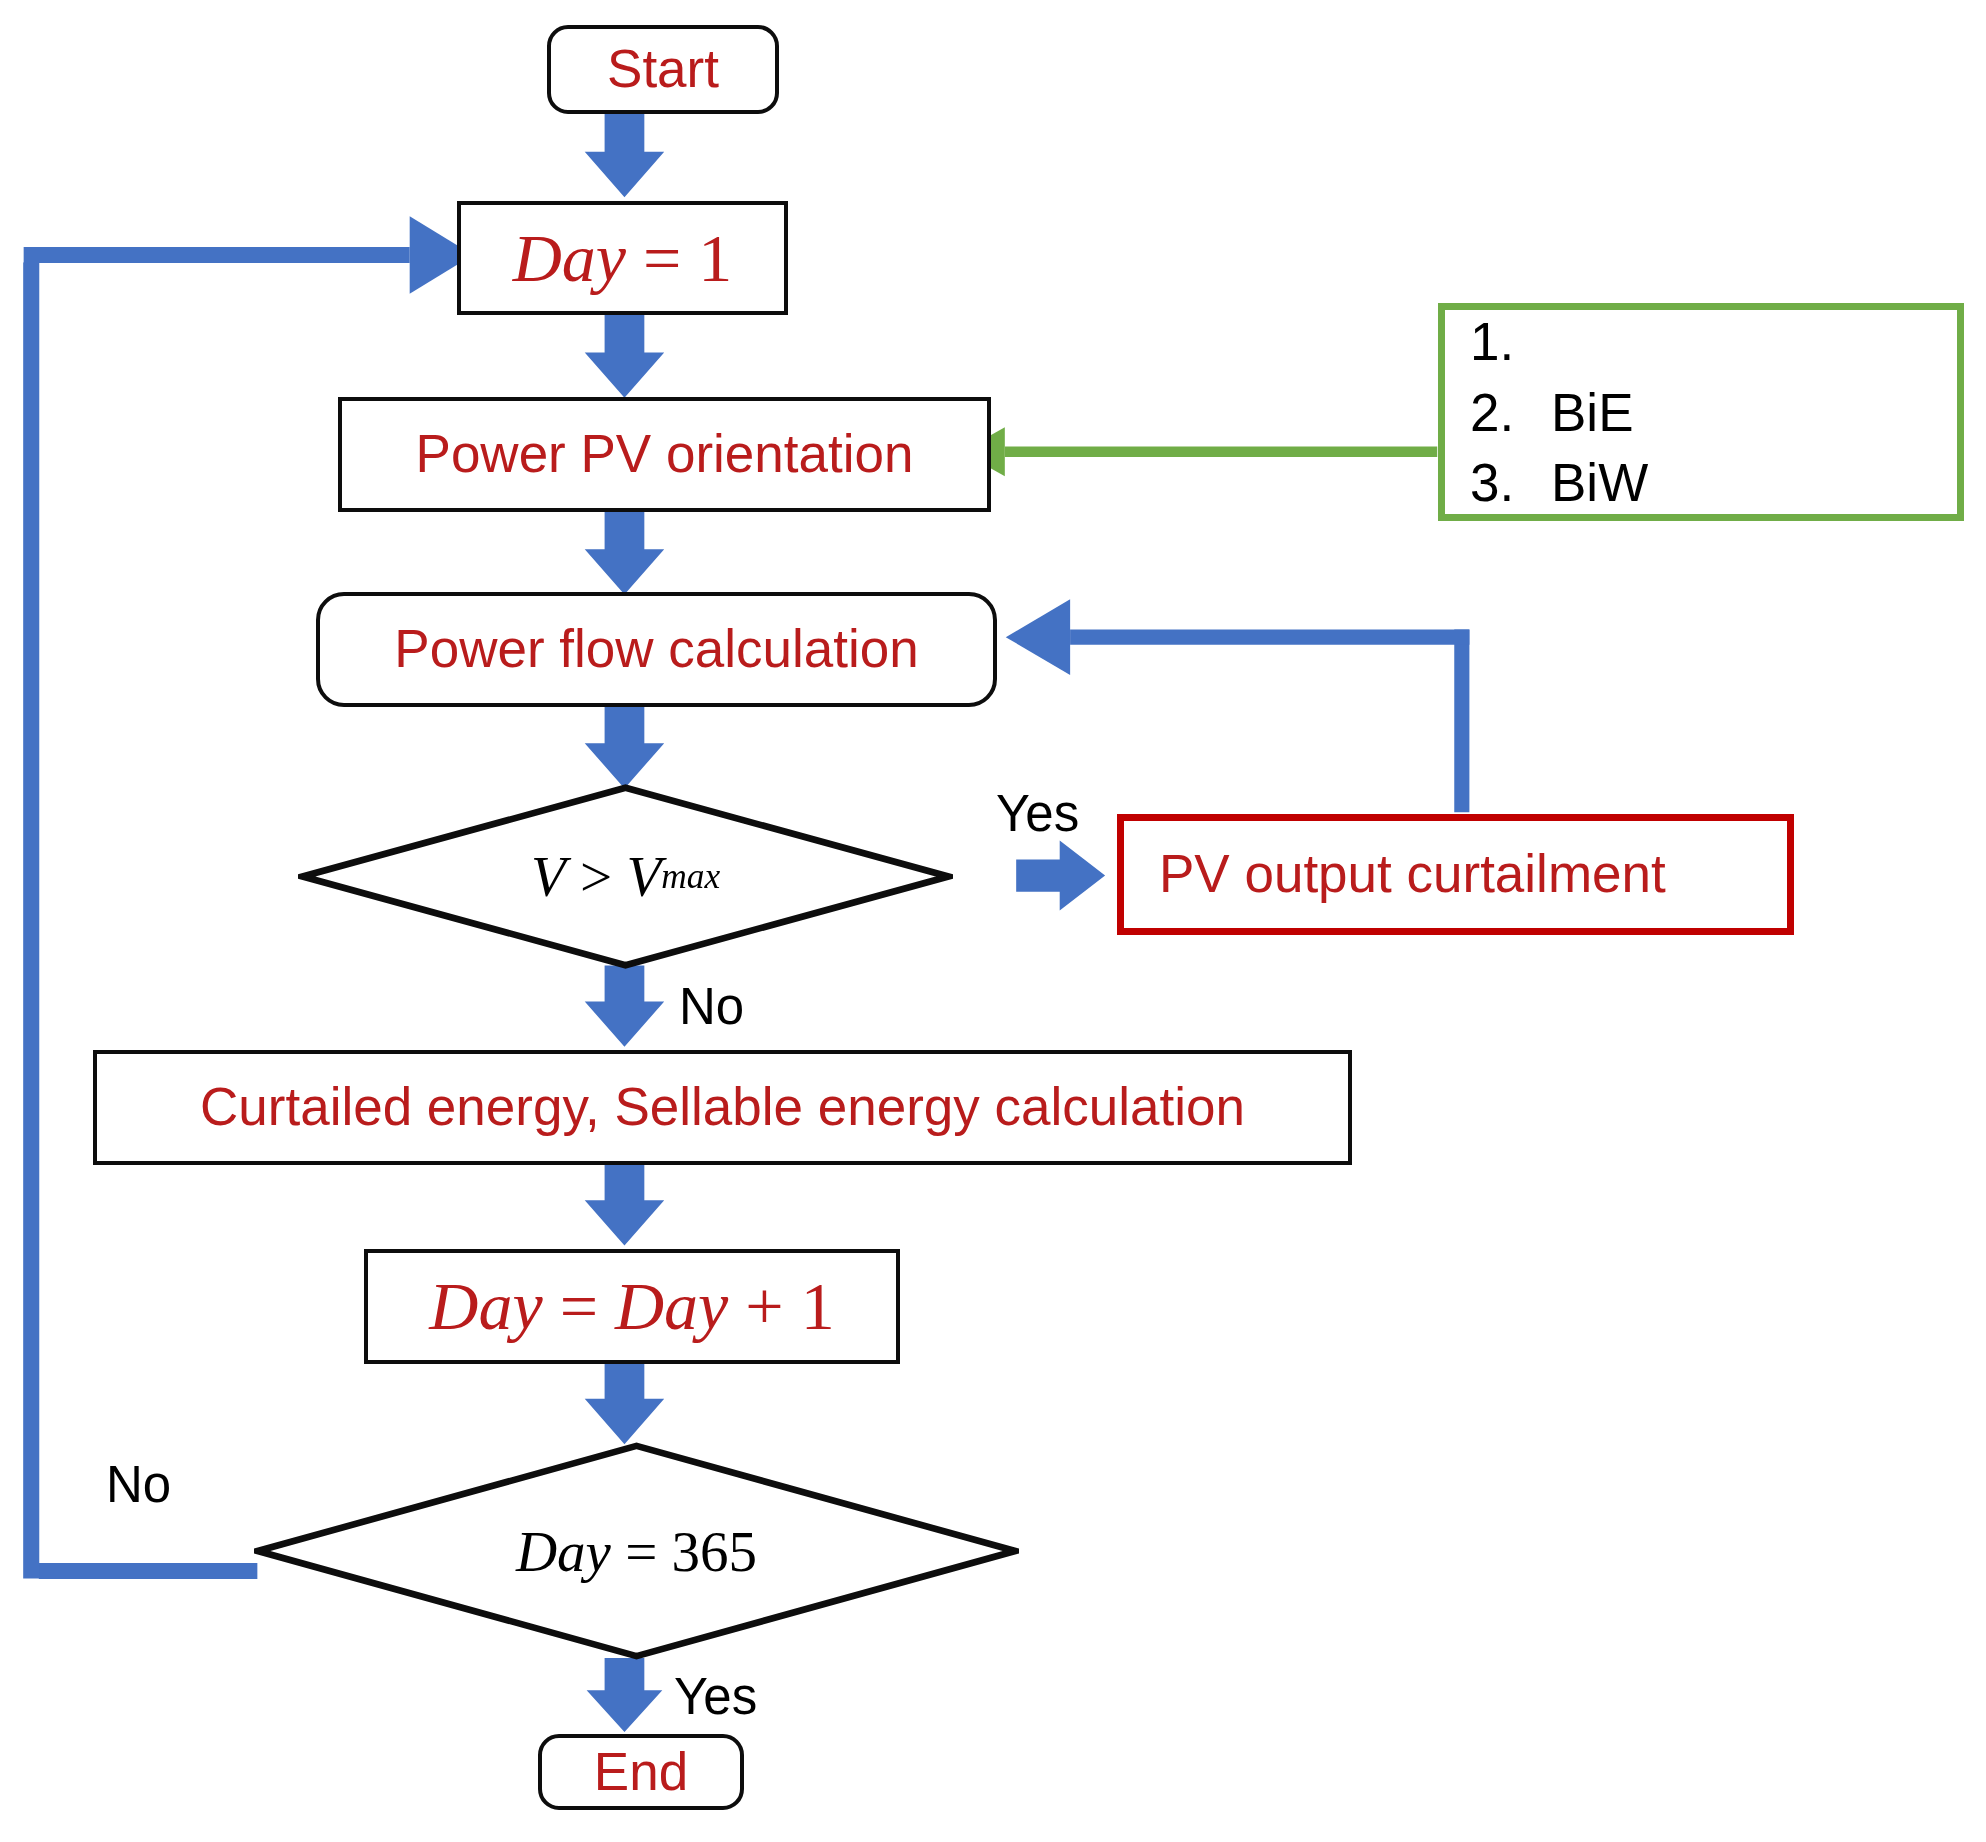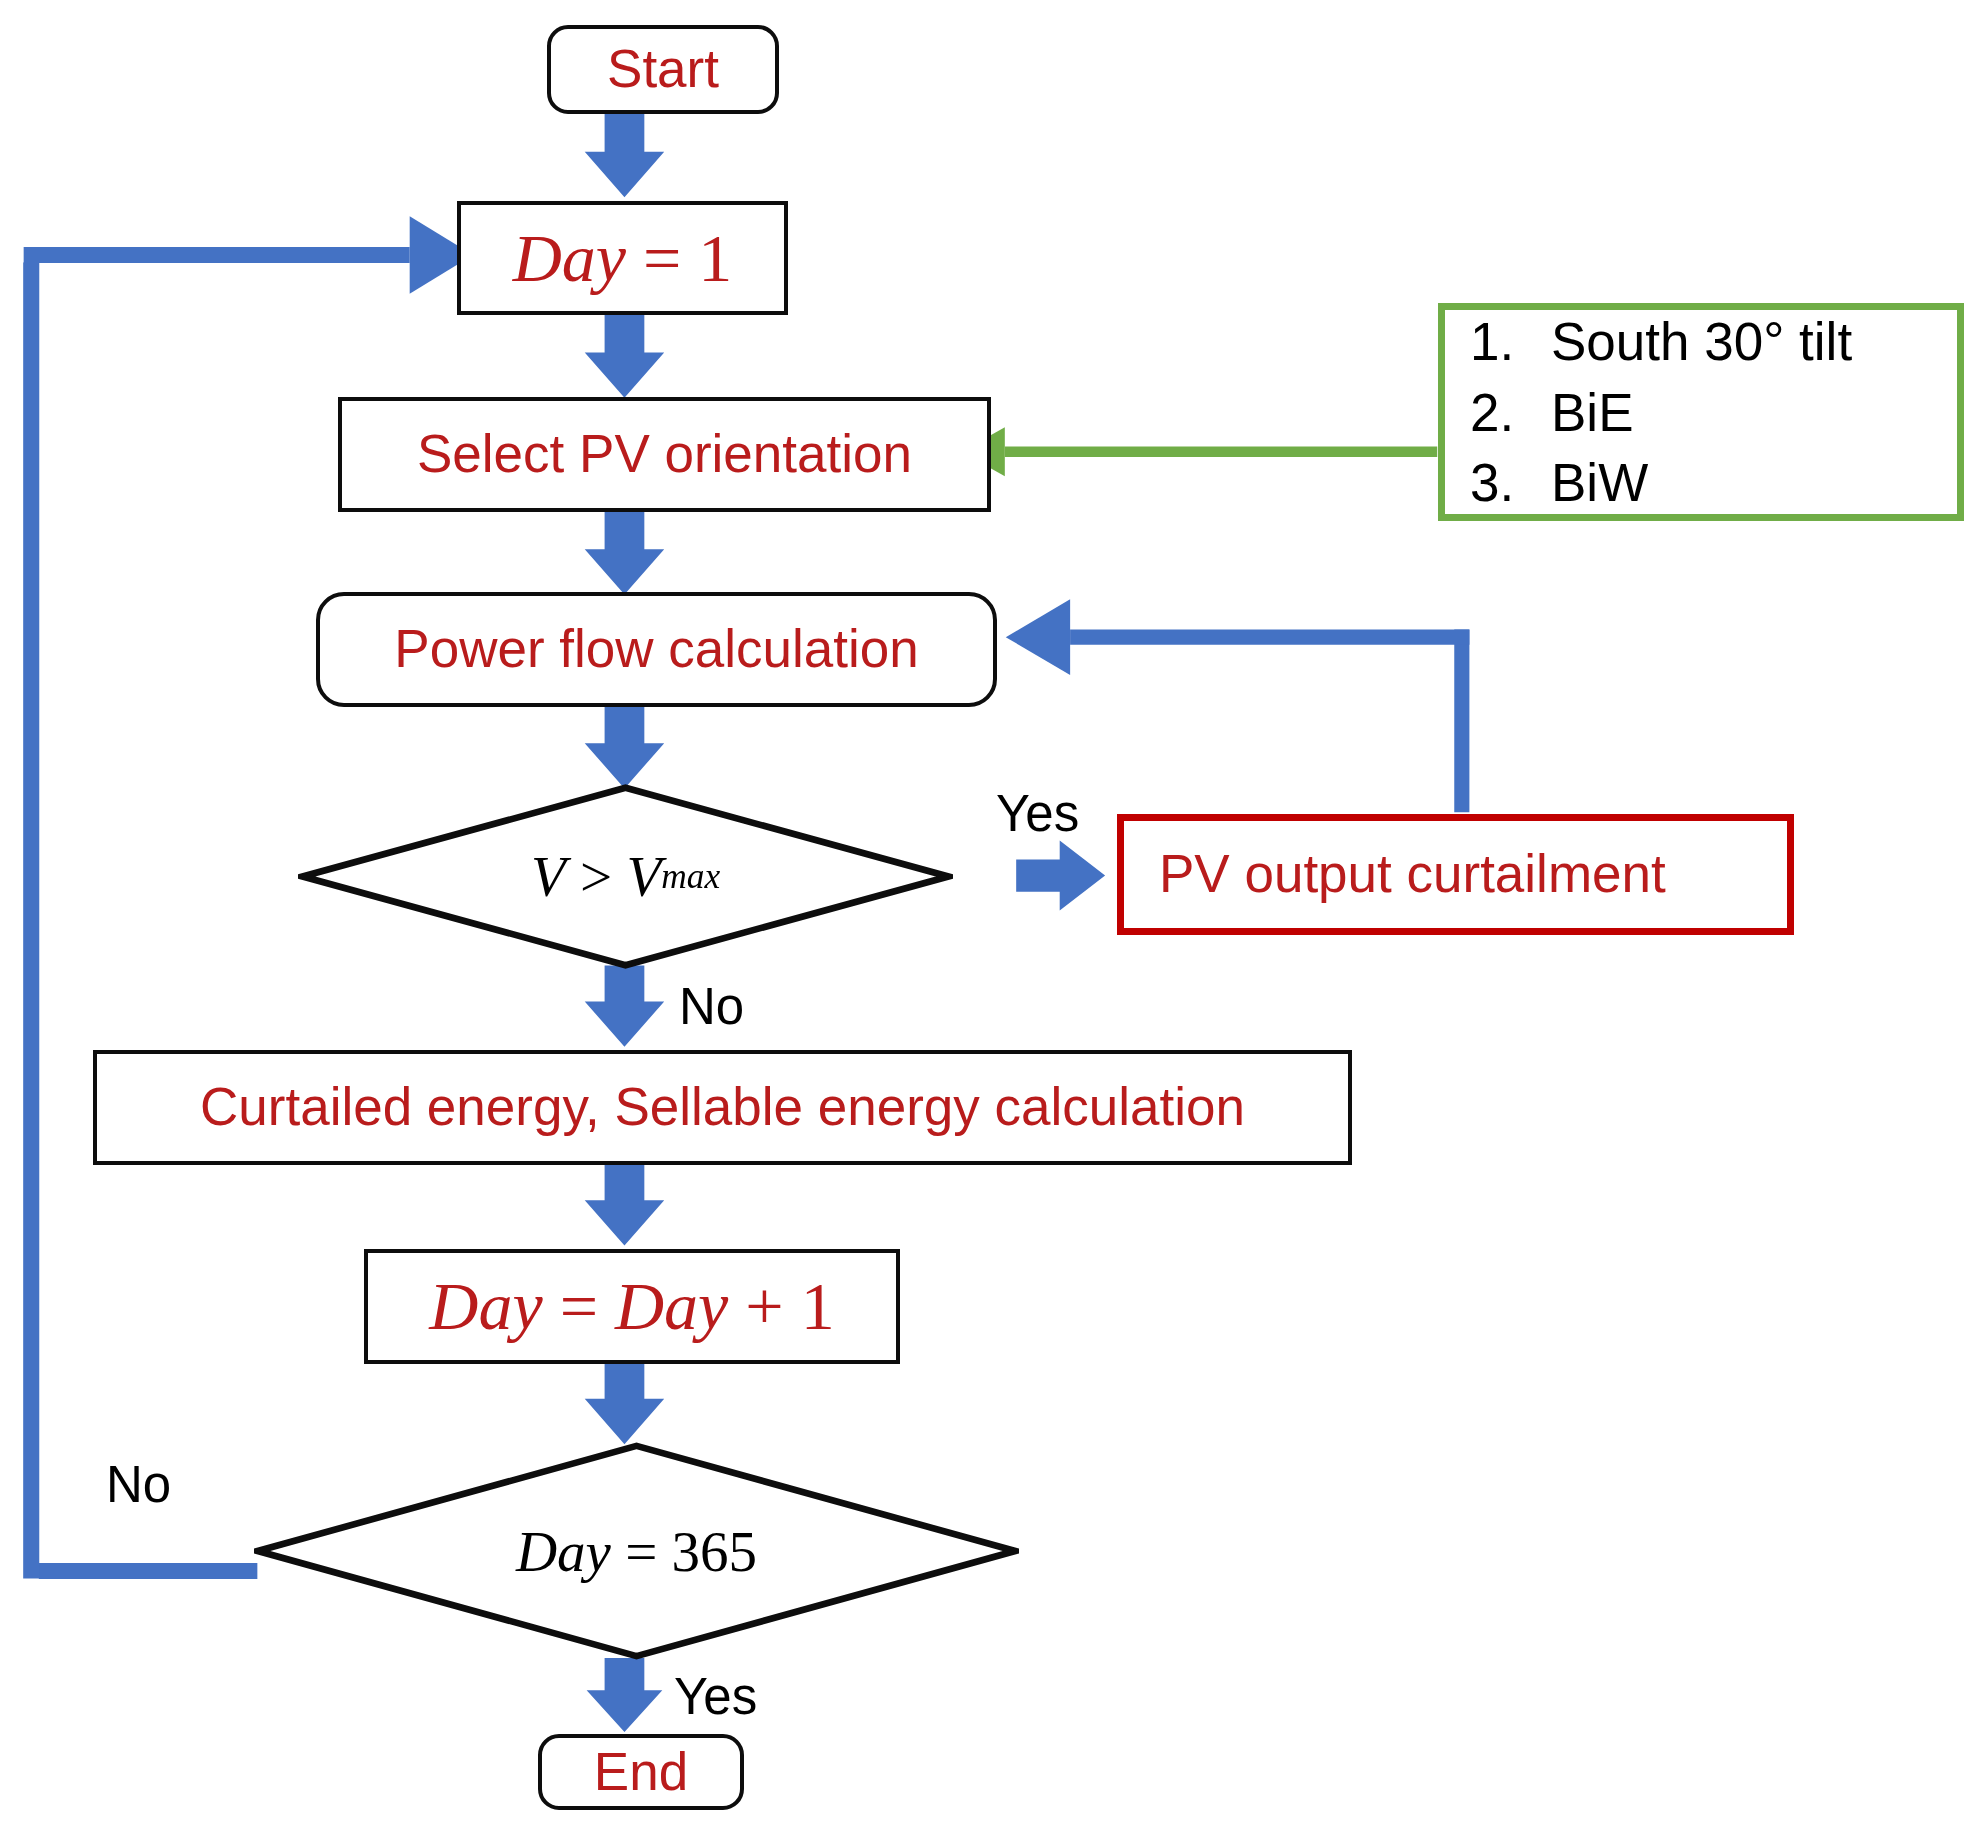--- a/index.html
+++ b/index.html
@@ -190,21 +190,21 @@
     <span>Start</span>
   </div>
 
   <div class="node process mathbox" style="left:457px; top:201px; width:331px; height:114px;">
     <span>
       <span>Day</span><span class="op">&nbsp;=&nbsp;</span><span class="num">1</span>
     </span>
   </div>
 
   <div class="node process" style="left:338px; top:397px; width:653px; height:115px;">
-    <span>Select PV orientation</span>
+    <span>Power PV orientation</span>
   </div>
 
   <div class="node process" style="left:316px; top:592px; width:681px; height:115px;border-radius:28px;">
     <span>Power flow calculation</span>
   </div>
 
   <div class="diamond-wrap" style="left:298px; top:784px; width:655px; height:185px;">
     <svg width="655" height="185" viewBox="0 0 692 196" xmlns="http://www.w3.org/2000/svg">
       <polygon points="346,4 688,98 346,192 4,98" fill="#ffffff" stroke="#0d0d0d" stroke-width="7"></polygon>
     </svg>
@@ -242,21 +242,20 @@
   </div>
 
   <div class="node terminator" style="left:538px; top:1734px; width:206px; height:76px;">
     <span>End</span>
   </div>
 
   <div class="node box-green" style="left:1438px; top:303px; width:526px; height:218px;"></div>
   <div class="olist" style="left:1438px; top:303px; width:526px; height:218px;">
     <div class="olist-item">
       <span class="olist-num">1.</span>
-      <span>South 30° tilt</span>
     </div>
     <div class="olist-item">
       <span class="olist-num">2.</span>
       <span>BiE</span>
     </div>
     <div class="olist-item">
       <span class="olist-num">3.</span>
       <span>BiW</span>
     </div>
   </div>

